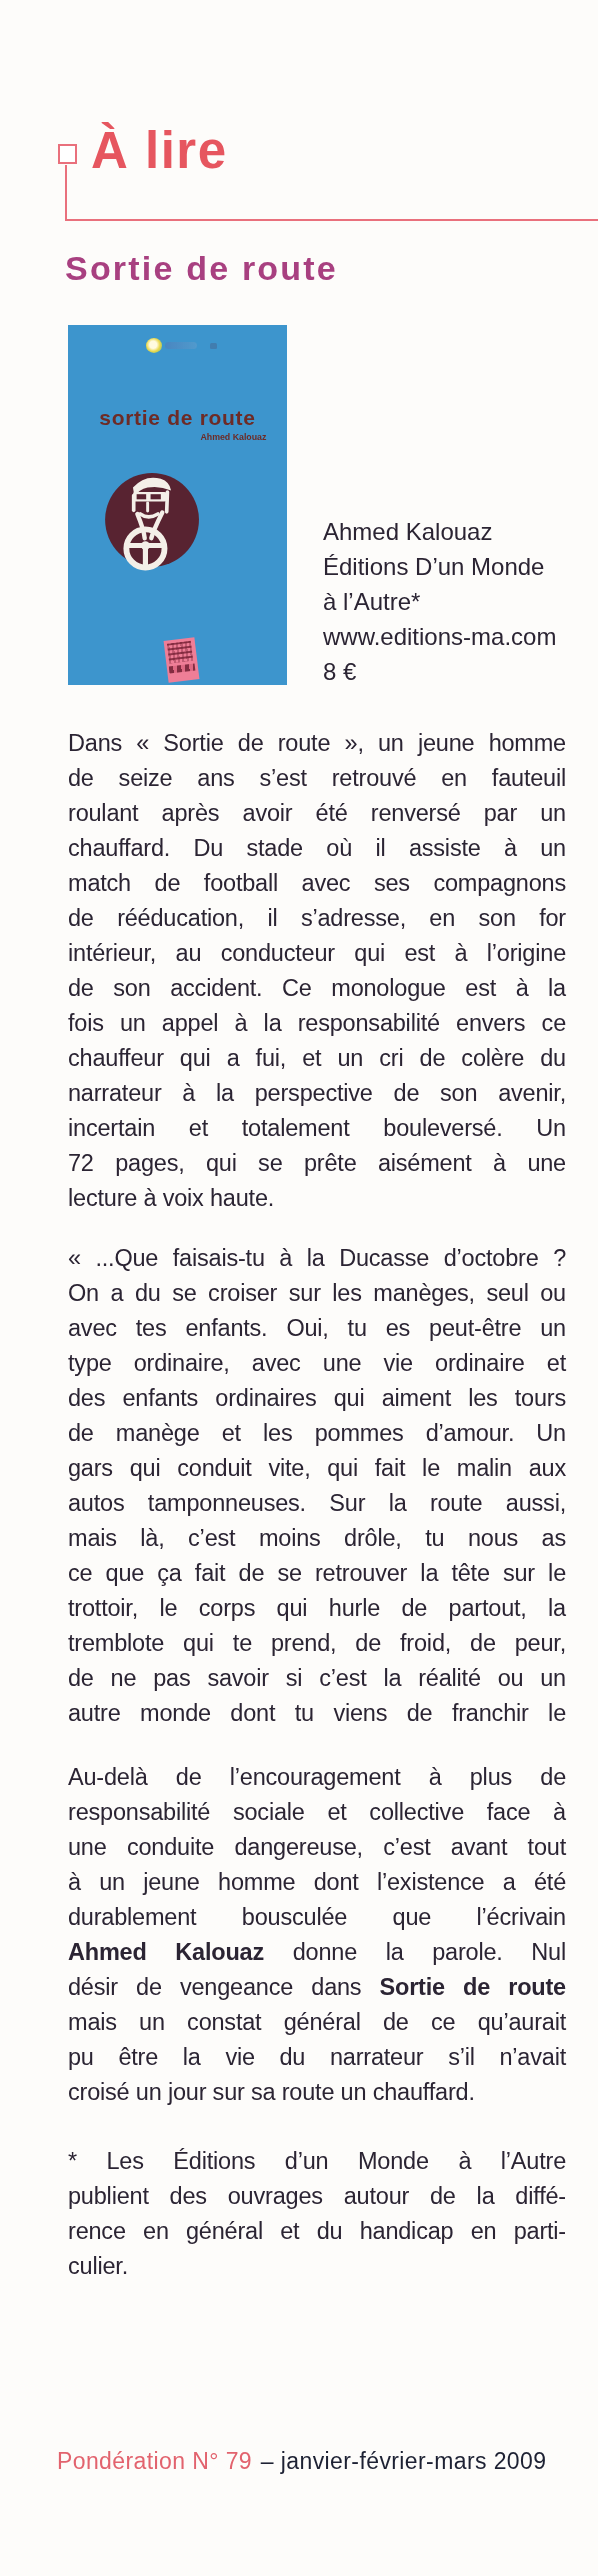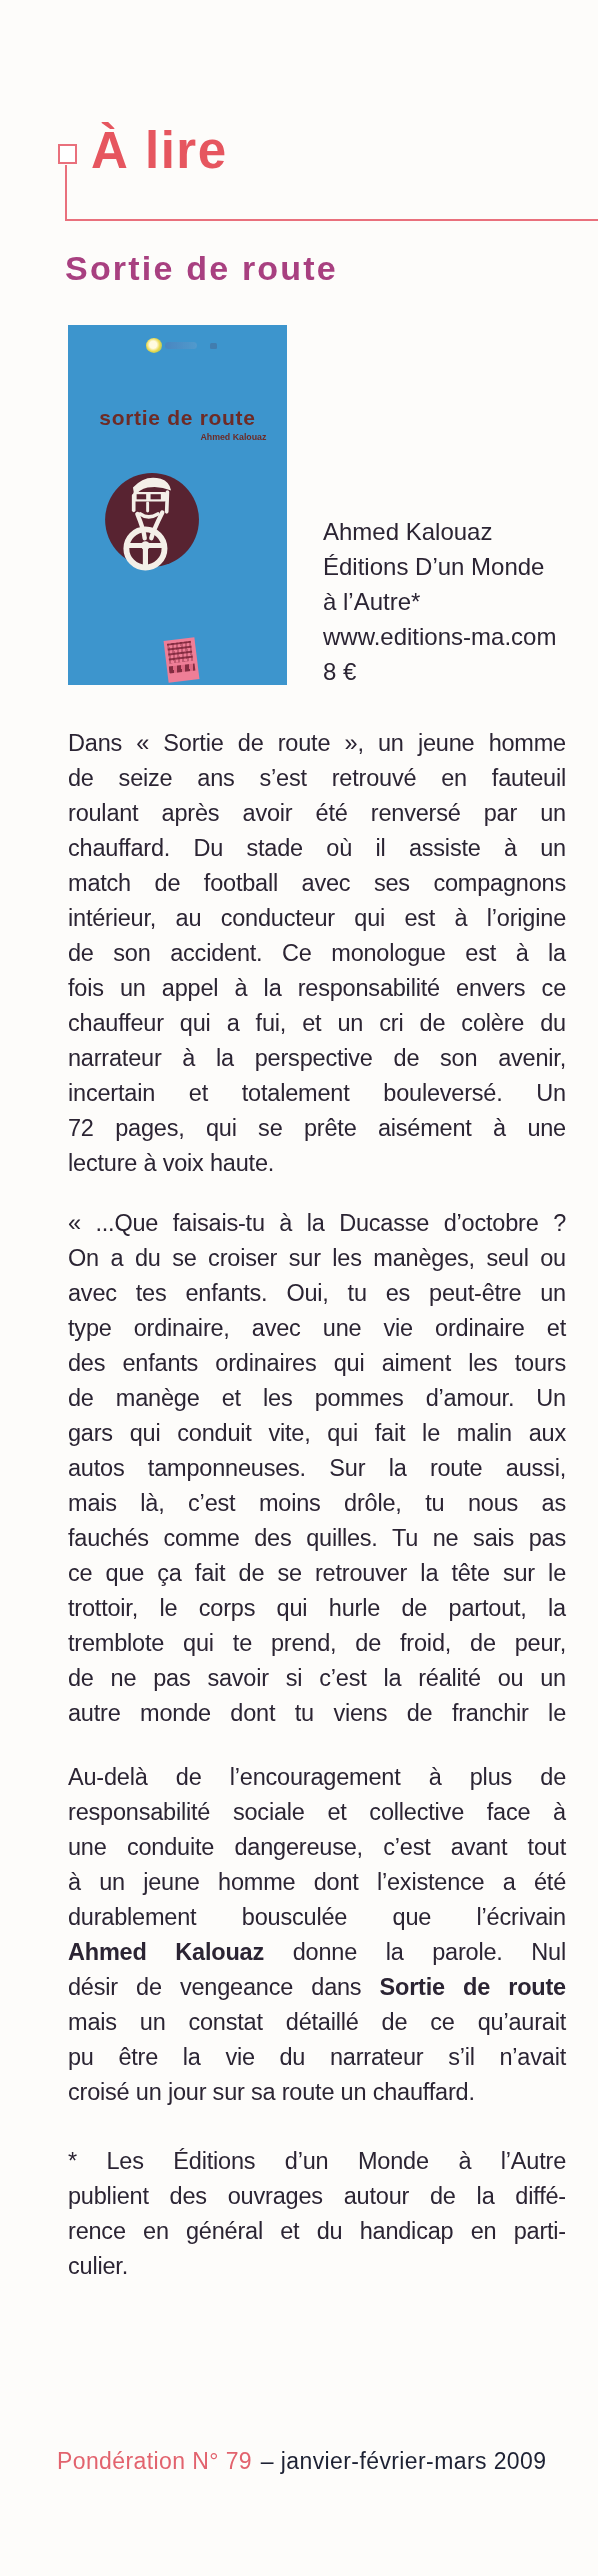--- a/index.html
+++ b/index.html
@@ -130,55 +130,55 @@
     <div class="info-line">8 €</div>
   </div>
 
   <div class="article-body" id="article-body">
       <div class="para para-0 normal">
         <div class="line"><span>Dans « Sortie de route », un jeune homme</span></div>
         <div class="line"><span>de seize ans s’est retrouvé en fauteuil</span></div>
         <div class="line"><span>roulant après avoir été renversé par un</span></div>
         <div class="line"><span>chauffard. Du stade où il assiste à un</span></div>
         <div class="line"><span>match de football avec ses compagnons</span></div>
+        <div class="line"><span>de rééducation, il s’adresse, en son for</span></div>
         <div class="line"><span>intérieur, au conducteur qui est à l’origine</span></div>
         <div class="line"><span>de son accident. Ce monologue est à la</span></div>
         <div class="line"><span>fois un appel à la responsabilité envers ce</span></div>
         <div class="line"><span>chauffeur qui a fui, et un cri de colère du</span></div>
         <div class="line"><span>narrateur à la perspective de son avenir,</span></div>
         <div class="line"><span>incertain et totalement bouleversé. Un</span></div>
         <div class="line"><span>72 pages, qui se prête aisément à une</span></div>
         <div class="line last"><span>lecture à voix haute.</span></div>
       </div>
       <div class="para para-1 quote">
         <div class="line"><span>« ...Que faisais-tu à la Ducasse d’octobre ?</span></div>
         <div class="line"><span>On a du se croiser sur les manèges, seul ou</span></div>
         <div class="line"><span>avec tes enfants. Oui, tu es peut-être un</span></div>
         <div class="line"><span>type ordinaire, avec une vie ordinaire et</span></div>
         <div class="line"><span>des enfants ordinaires qui aiment les tours</span></div>
         <div class="line"><span>de manège et les pommes d’amour. Un</span></div>
         <div class="line"><span>gars qui conduit vite, qui fait le malin aux</span></div>
         <div class="line"><span>autos tamponneuses. Sur la route aussi,</span></div>
         <div class="line"><span>mais là, c’est moins drôle, tu nous as</span></div>
-        <div class="line"><span>fauchés comme des quilles. Tu ne sais pas</span></div>
         <div class="line"><span>ce que ça fait de se retrouver la tête sur le</span></div>
         <div class="line"><span>trottoir, le corps qui hurle de partout, la</span></div>
         <div class="line"><span>tremblote qui te prend, de froid, de peur,</span></div>
         <div class="line"><span>de ne pas savoir si c’est la réalité ou un</span></div>
         <div class="line"><span>autre monde dont tu viens de franchir le</span></div>
       </div>
       <div class="para para-2 normal">
         <div class="line"><span>Au-delà de l’encouragement à plus de</span></div>
         <div class="line"><span>responsabilité sociale et collective face à</span></div>
         <div class="line"><span>une conduite dangereuse, c’est avant tout</span></div>
         <div class="line"><span>à un jeune homme dont l’existence a été</span></div>
         <div class="line"><span>durablement bousculée que l’écrivain</span></div>
         <div class="line"><span class="b">Ahmed Kalouaz</span><span> donne la parole. Nul</span></div>
         <div class="line"><span>désir de vengeance dans </span><span class="b">Sortie de route</span></div>
-        <div class="line"><span>mais un constat détaillé de ce qu’aurait</span></div>
+        <div class="line"><span>mais un constat général de ce qu’aurait</span></div>
         <div class="line"><span>pu être la vie du narrateur s’il n’avait</span></div>
         <div class="line last"><span>croisé un jour sur sa route un chauffard.</span></div>
       </div>
       <div class="para para-3 footnote">
         <div class="line"><span>* Les Éditions d’un Monde à l’Autre</span></div>
         <div class="line"><span>publient des ouvrages autour de la diffé-</span></div>
         <div class="line"><span>rence en général et du handicap en parti-</span></div>
         <div class="line last"><span>culier.</span></div>
       </div>
     </div>

